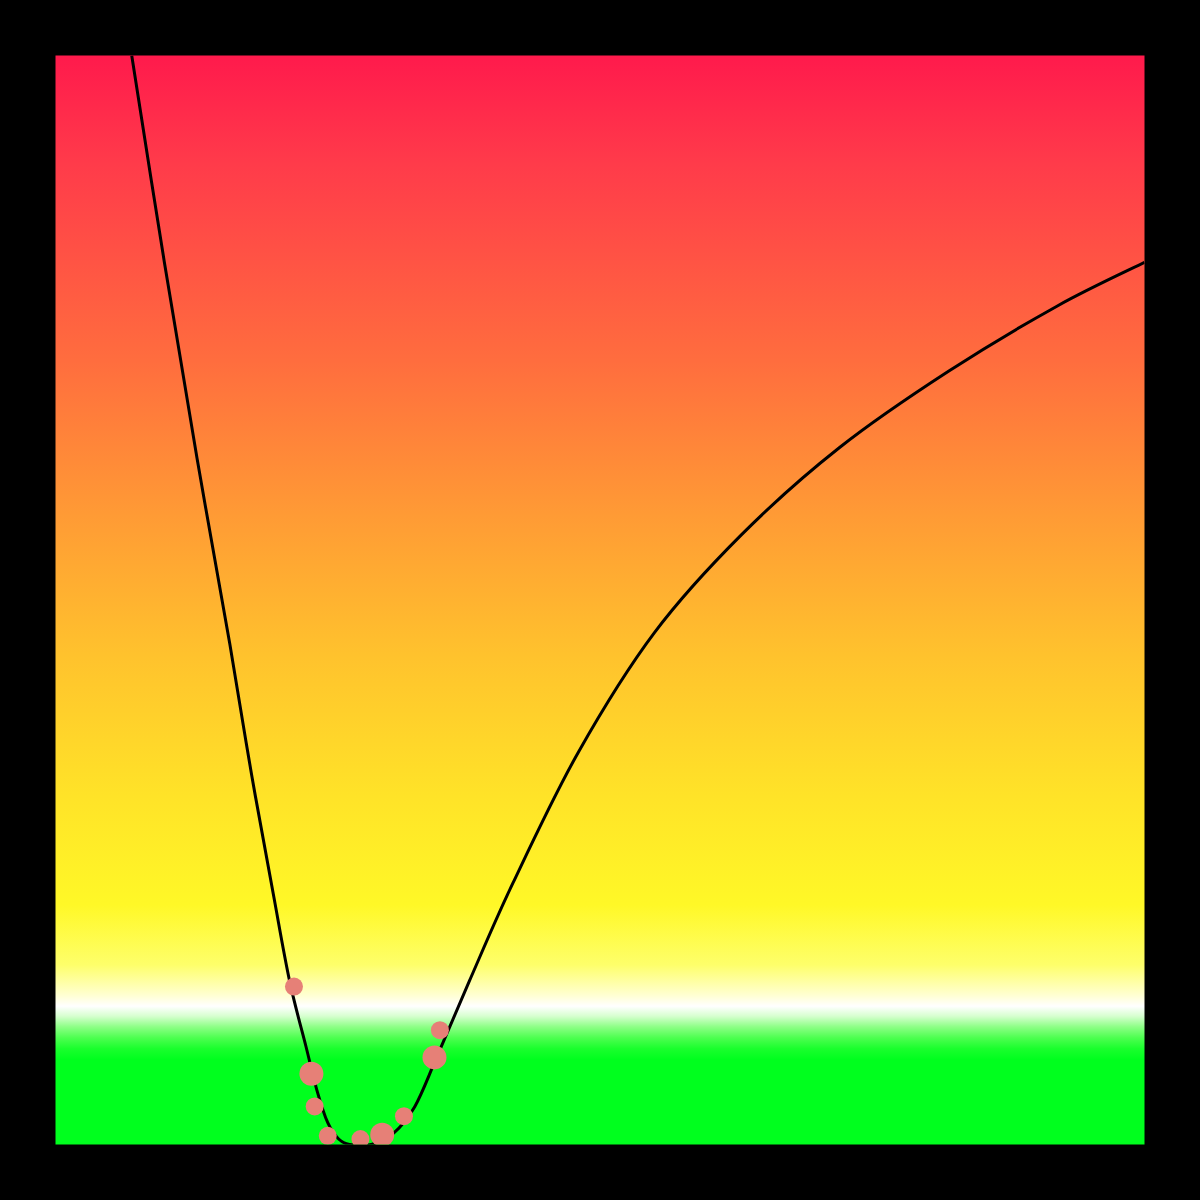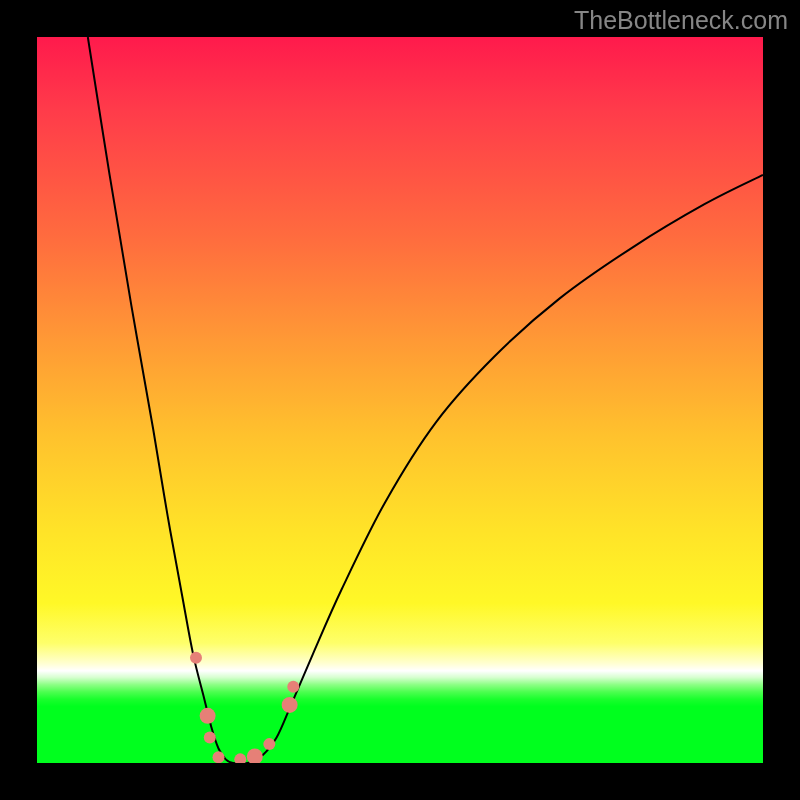--- a/index.html
+++ b/index.html
@@ -75,14 +75,13 @@
           <circle cx="172.79" cy="700.59" r="6" fill="#e68077"></circle>
           <circle cx="181.50" cy="720.19" r="6" fill="#e68077"></circle>
           <circle cx="203.28" cy="722.37" r="6" fill="#e68077"></circle>
           <circle cx="217.80" cy="719.47" r="8" fill="#e68077"></circle>
           <circle cx="232.32" cy="707.12" r="6" fill="#e68077"></circle>
           <circle cx="252.65" cy="667.92" r="8" fill="#e68077"></circle>
           <circle cx="256.28" cy="649.77" r="6" fill="#e68077"></circle>
         </g>
     </svg>
   </div>
-  <div class="watermark">TheBottleneck.com</div>
 </div>
 
 </body></html>

